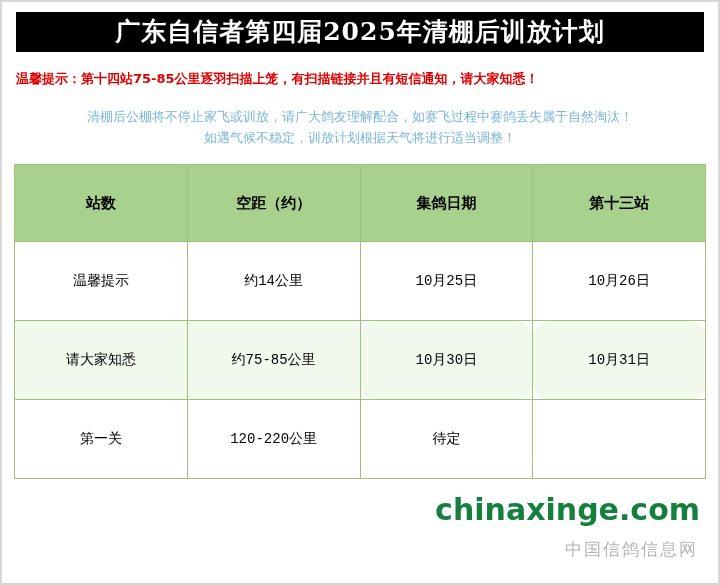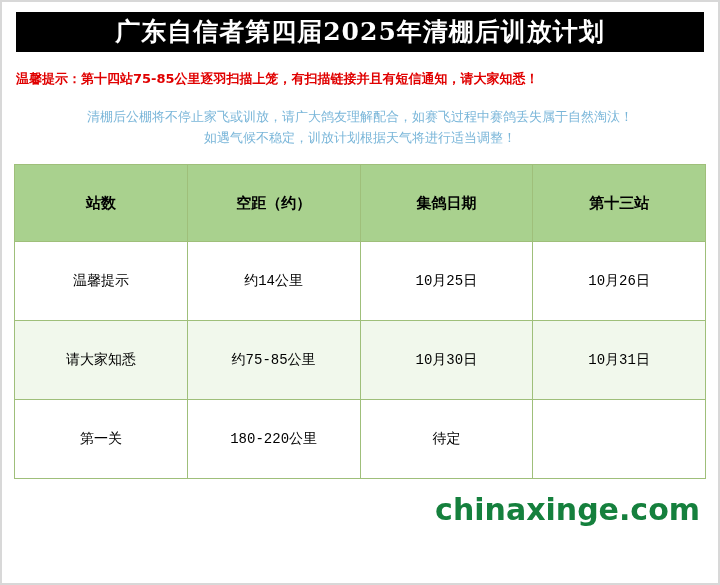--- a/index.html
+++ b/index.html
@@ -77,20 +77,21 @@
     height: 40px;
   }
   table.schedule tbody tr:nth-child(odd) td {
     background: #ffffff;
   }
   table.schedule tbody tr:nth-child(even) td {
     background: #f1f8ec;
   }
   td.date-red {
     color: #ff0000;
+    border-radius: 17px;
   }
   .watermark {
     position: absolute;
     right: 18px;
     bottom: 56px;
     font-size: 30px;
     font-weight: bold;
     color: #15803d;
     letter-spacing: 0px;
     font-family: "DejaVu Sans", "Liberation Sans", sans-serif;
@@ -139,22 +140,23 @@
         <td class="date-red">10月26日</td>
       </tr>
       <tr>
         <td>请大家知悉</td>
         <td>约75-85公里</td>
         <td class="date-red">10月30日</td>
         <td class="date-red">10月31日</td>
       </tr>
       <tr>
         <td>第一关</td>
-        <td>180-220公里</td>
+        <td>120-220公里</td>
         <td>待定</td>
         <td></td>
       </tr>
     </tbody>
   </table>
 
   <div class="watermark">chinaxinge.com</div>
+  <div class="watermark-cn">中国信鸽信息网</div>
 
 </div>
 
 </body></html>

